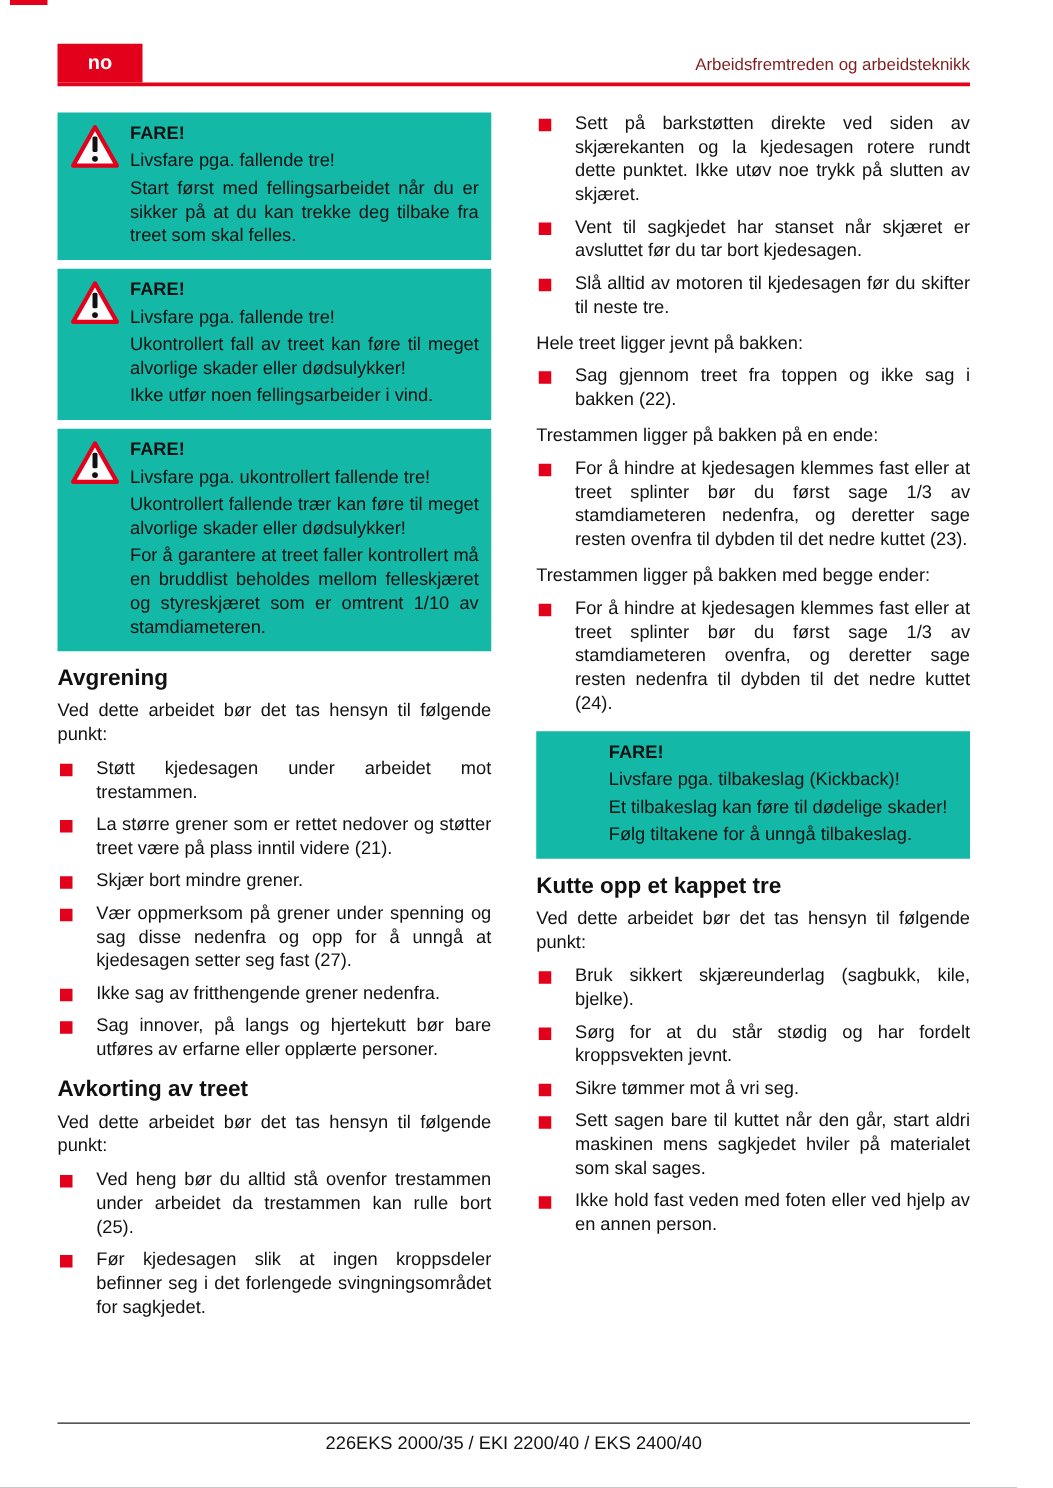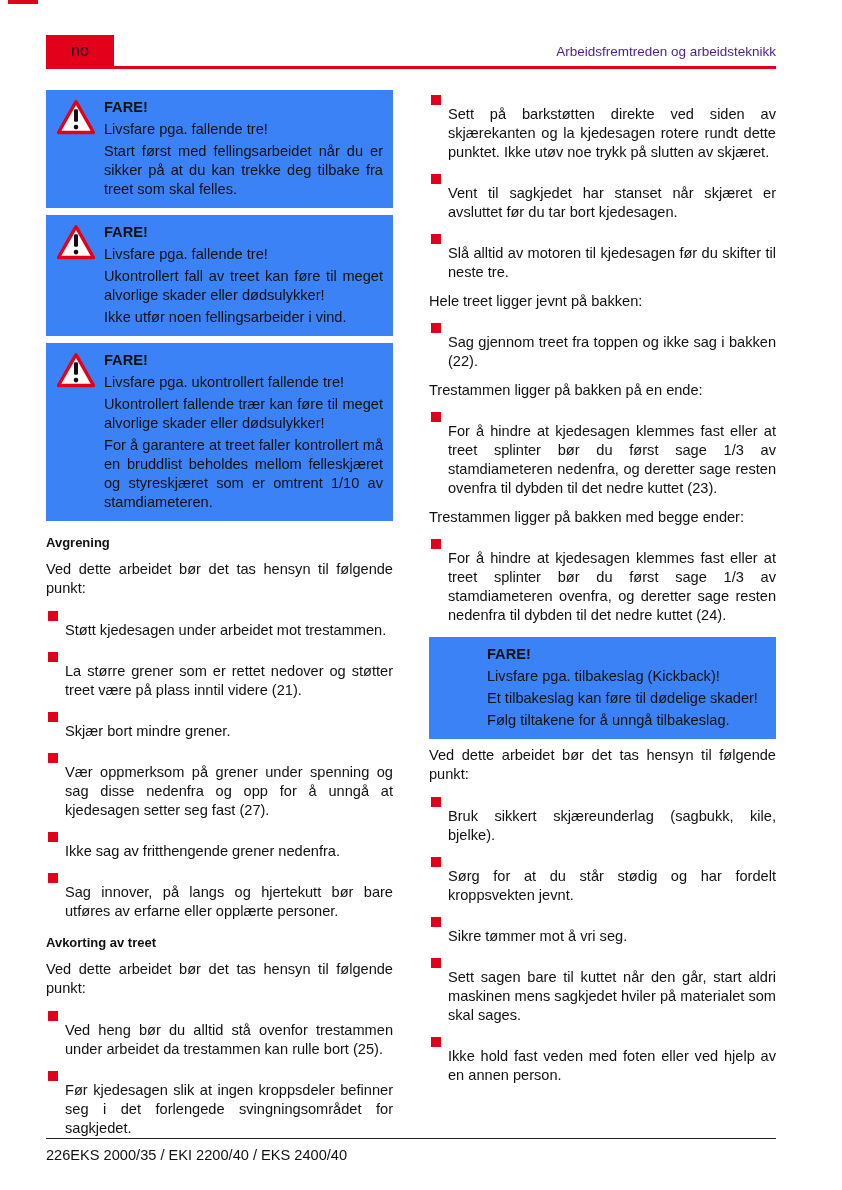--- a/index.html
+++ b/index.html
@@ -8,46 +8,46 @@
   .page {
     position:relative; width:842px; height:1190px; background:#ffffff;
     margin:0 auto; overflow:hidden; color:#111;
     font-size:14.6px; line-height:19px;
   }
   .crop-mark { position:absolute; left:8px; top:0; width:30px; height:4px; background:#e2001a; }
 
   .header { position:absolute; left:46px; right:66px; top:36px; height:33px;
     border-bottom:3px solid #e2001a; }
   .lang-badge { position:absolute; left:0; bottom:0; width:68px; height:31px;
-    background:#e2001a; color:#0f172a; font-weight:normal; font-size:16px;
+    background:#e2001a; color:#ffffff; font-weight:bold; font-size:16px;
     display:flex; align-items:center; justify-content:center; }
-  .header-title { position:absolute; right:0; bottom:5px; font-size:13.5px; color:#4c1d95; }
+  .header-title { position:absolute; right:0; bottom:5px; font-size:13.5px; color:#7f1d1d; }
 
   .main { position:absolute; left:46px; right:66px; top:90px; display:flex; gap:36px; }
   .col { flex:1; min-width:0; }
 
-  .danger-box { position:relative; background:#3b82f6; padding:8px 10px 9px 58px;
+  .danger-box { position:relative; background:#14b8a6; padding:8px 10px 9px 58px;
     margin-bottom:7px; text-align:justify; hyphens:auto; }
   .danger-box.no-icon { padding-left:58px; }
   .tri { position:absolute; left:10px; top:9px; }
   .danger-title { font-weight:bold; margin-bottom:3px; }
   .danger-line { margin-bottom:3px; }
   .danger-line:last-child { margin-bottom:0; }
 
-  .section-heading { font-weight:bold; font-size:13px; margin:12px 0 8px 0; }
+  .section-heading { font-weight:bold; font-size:18px; margin:12px 0 8px 0; }
   .intro { margin:0 0 8px 0; text-align:justify; }
   .lead { margin:10px 0 7px 0; }
 
-  .bullet { display:flex; margin:0 0 7px 0;flex-direction:column; }
+  .bullet { display:flex; margin:0 0 7px 0; }
   .sq { flex:0 0 10px; width:10px; height:10px; background:#e2001a; margin:5px 0 0 2px; }
   .bt { flex:1; margin-left:19px; text-align:justify; hyphens:auto; }
 
   .footer { position:absolute; left:46px; right:66px; top:1138px;
     border-top:1.5px solid #222; padding-top:7px;
-    display:flex; justify-content:flex-start; font-size:14.6px; }
+    display:flex; justify-content:center; font-size:14.6px; }
 </style>
 </head>
 <body>
 
 <div class="page">
   <div class="crop-mark"></div>
 
   <div class="header">
     <div class="lang-badge">no</div>
     <div class="header-title">Arbeidsfremtreden og arbeidsteknikk</div>
@@ -173,20 +173,21 @@
         <p class="bt">For å hindre at kjedesagen klemmes fast eller at treet splinter bør du først sage 1/3 av stamdiameteren ovenfra, og deretter sage resten nedenfra til dybden til det nedre kuttet (24).</p>
       </div>
 
       <div class="danger-box no-icon" style="margin-top:12px;">
         <div class="danger-title">FARE!</div>
         <div class="danger-line">Livsfare pga. tilbakeslag (Kickback)!</div>
         <div class="danger-line">Et tilbakeslag kan føre til dødelige skader!</div>
         <div class="danger-line">Følg tiltakene for å unngå tilbakeslag.</div>
       </div>
 
+      <div class="section-heading">Kutte opp et kappet tre</div>
       <p class="intro">Ved dette arbeidet bør det tas hensyn til følgende punkt:</p>
 
       <div class="bullet">
         <span class="sq"></span>
         <p class="bt">Bruk sikkert skjæreunderlag (sagbukk, kile, bjelke).</p>
       </div>
       <div class="bullet">
         <span class="sq"></span>
         <p class="bt">Sørg for at du står stødig og har fordelt kroppsvekten jevnt.</p>
       </div>

